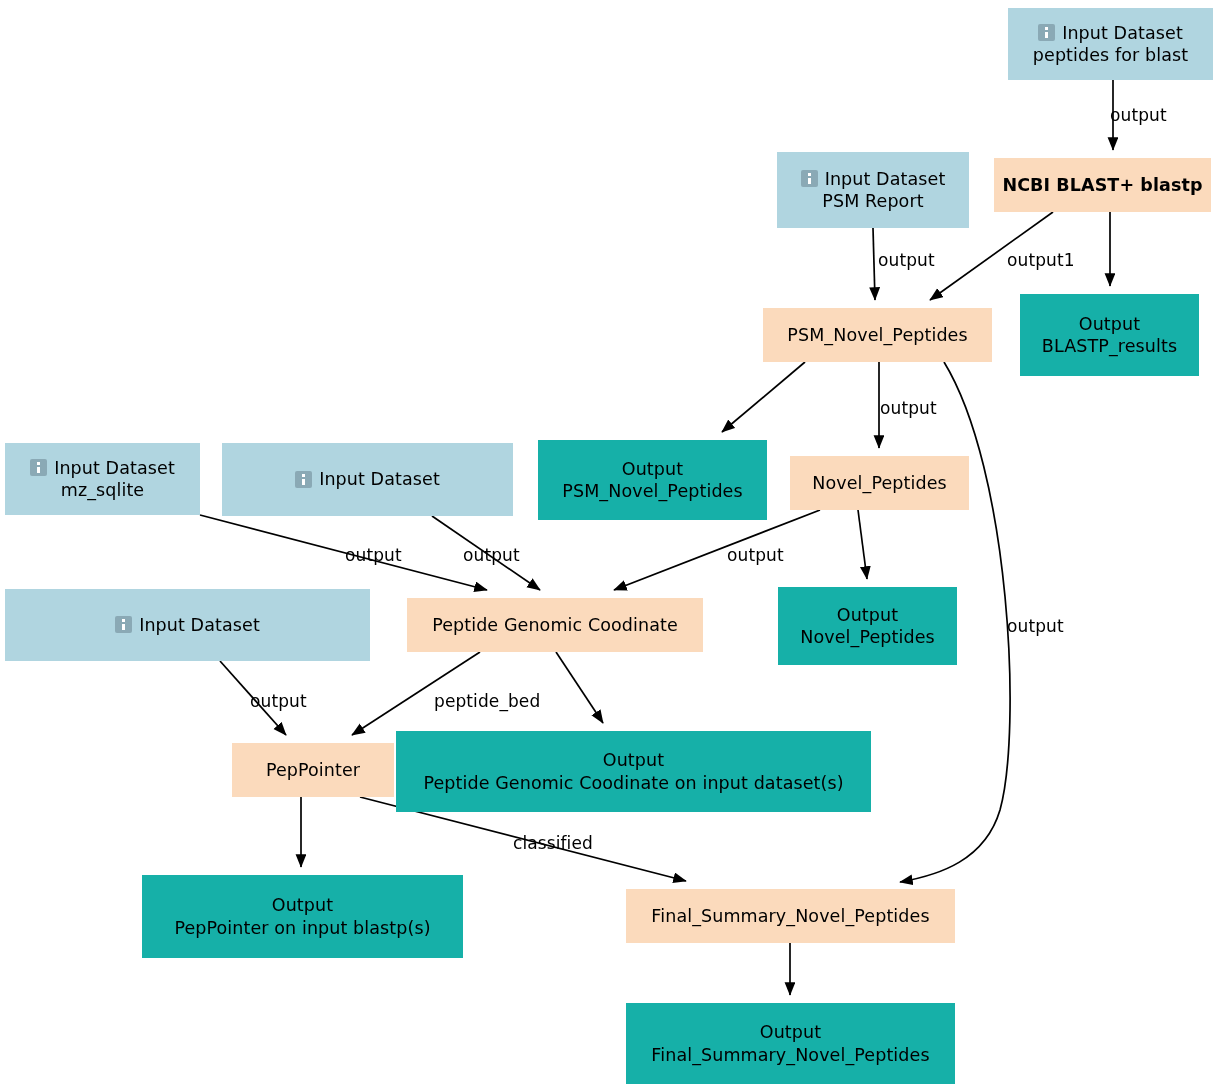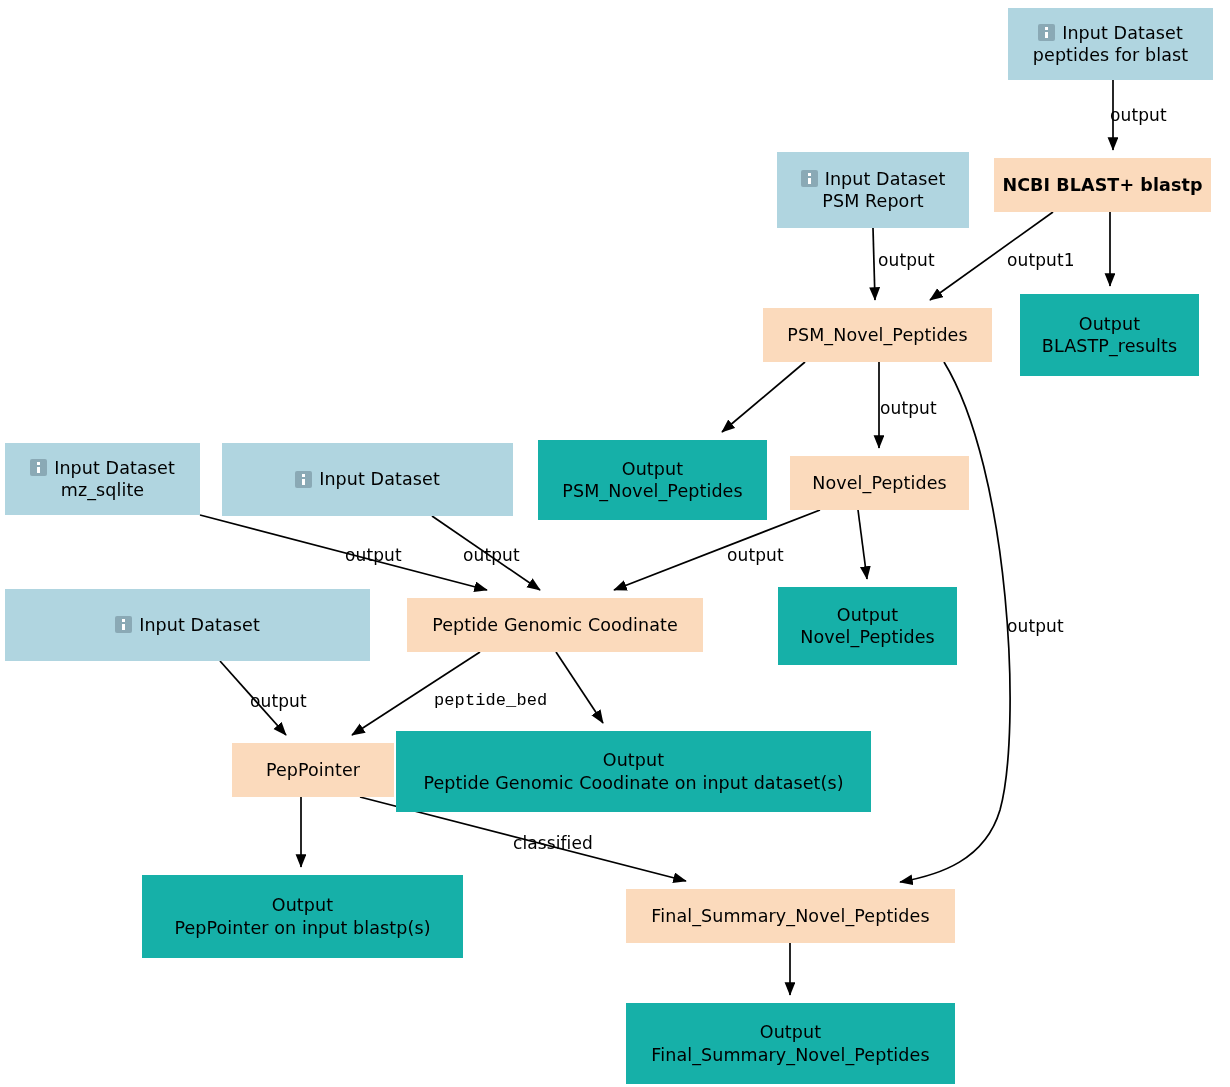--- a/index.html
+++ b/index.html
@@ -120,21 +120,21 @@
   <div id="edge-labels">
       <div class="edge-label" style="left: 1110px; top: 105px;">output</div>
       <div class="edge-label" style="left: 878px; top: 250px;">output</div>
       <div class="edge-label" style="left: 1007px; top: 250px;">output1</div>
       <div class="edge-label" style="left: 880px; top: 398px;">output</div>
       <div class="edge-label" style="left: 1007px; top: 616px;">output</div>
       <div class="edge-label" style="left: 345px; top: 545px;">output</div>
       <div class="edge-label" style="left: 463px; top: 545px;">output</div>
       <div class="edge-label" style="left: 727px; top: 545px;">output</div>
       <div class="edge-label" style="left: 250px; top: 691px;">output</div>
-      <div class="edge-label" style="left: 434px; top: 691px; font-family: Liberation Mono, monospace;">peptide_bed</div>
+      <div class="edge-label" style="left: 434px; top: 691px;">peptide_bed</div>
       <div class="edge-label" style="left: 513px; top: 833px;">classified</div>
     </div>
   <div id="nodes">
       <div class="node input" style="left: 1008px; top: 8px; width: 205px; height: 72px;">
         <div class="node-line node-line-top">
           <span class="info-icon"></span>
           <span>Input Dataset</span>
         </div>
         <div class="node-line">peptides for blast</div>
       </div>

